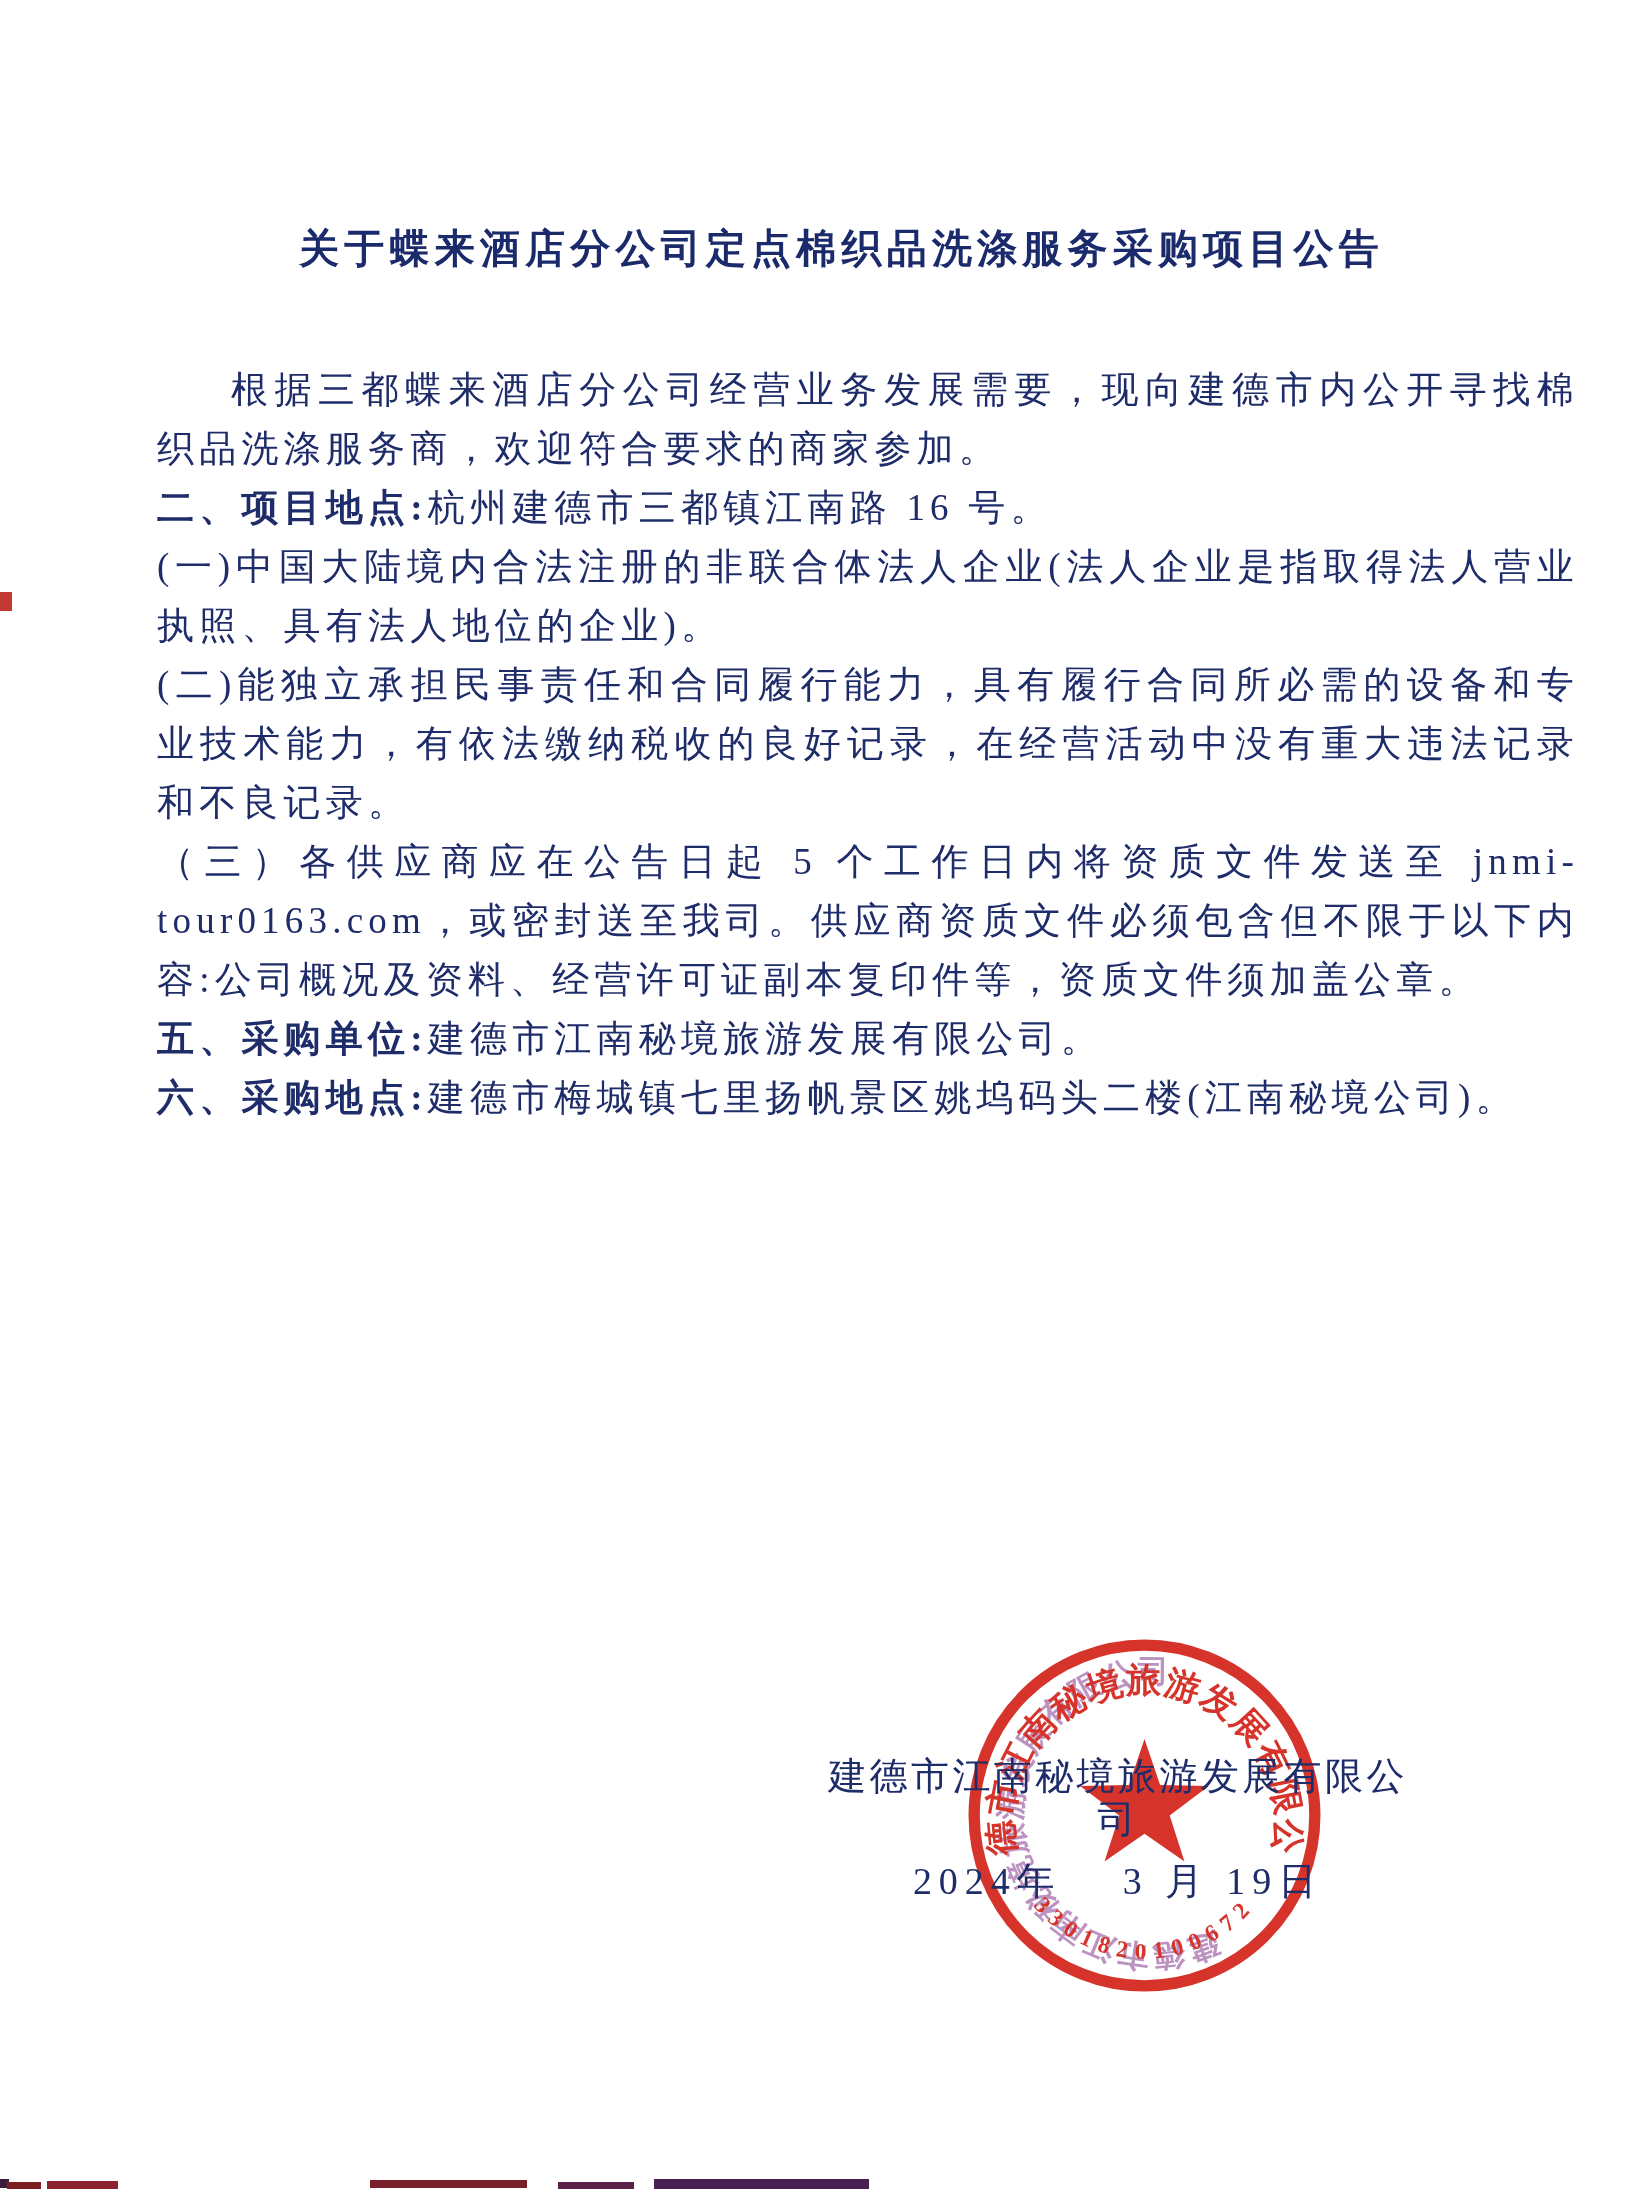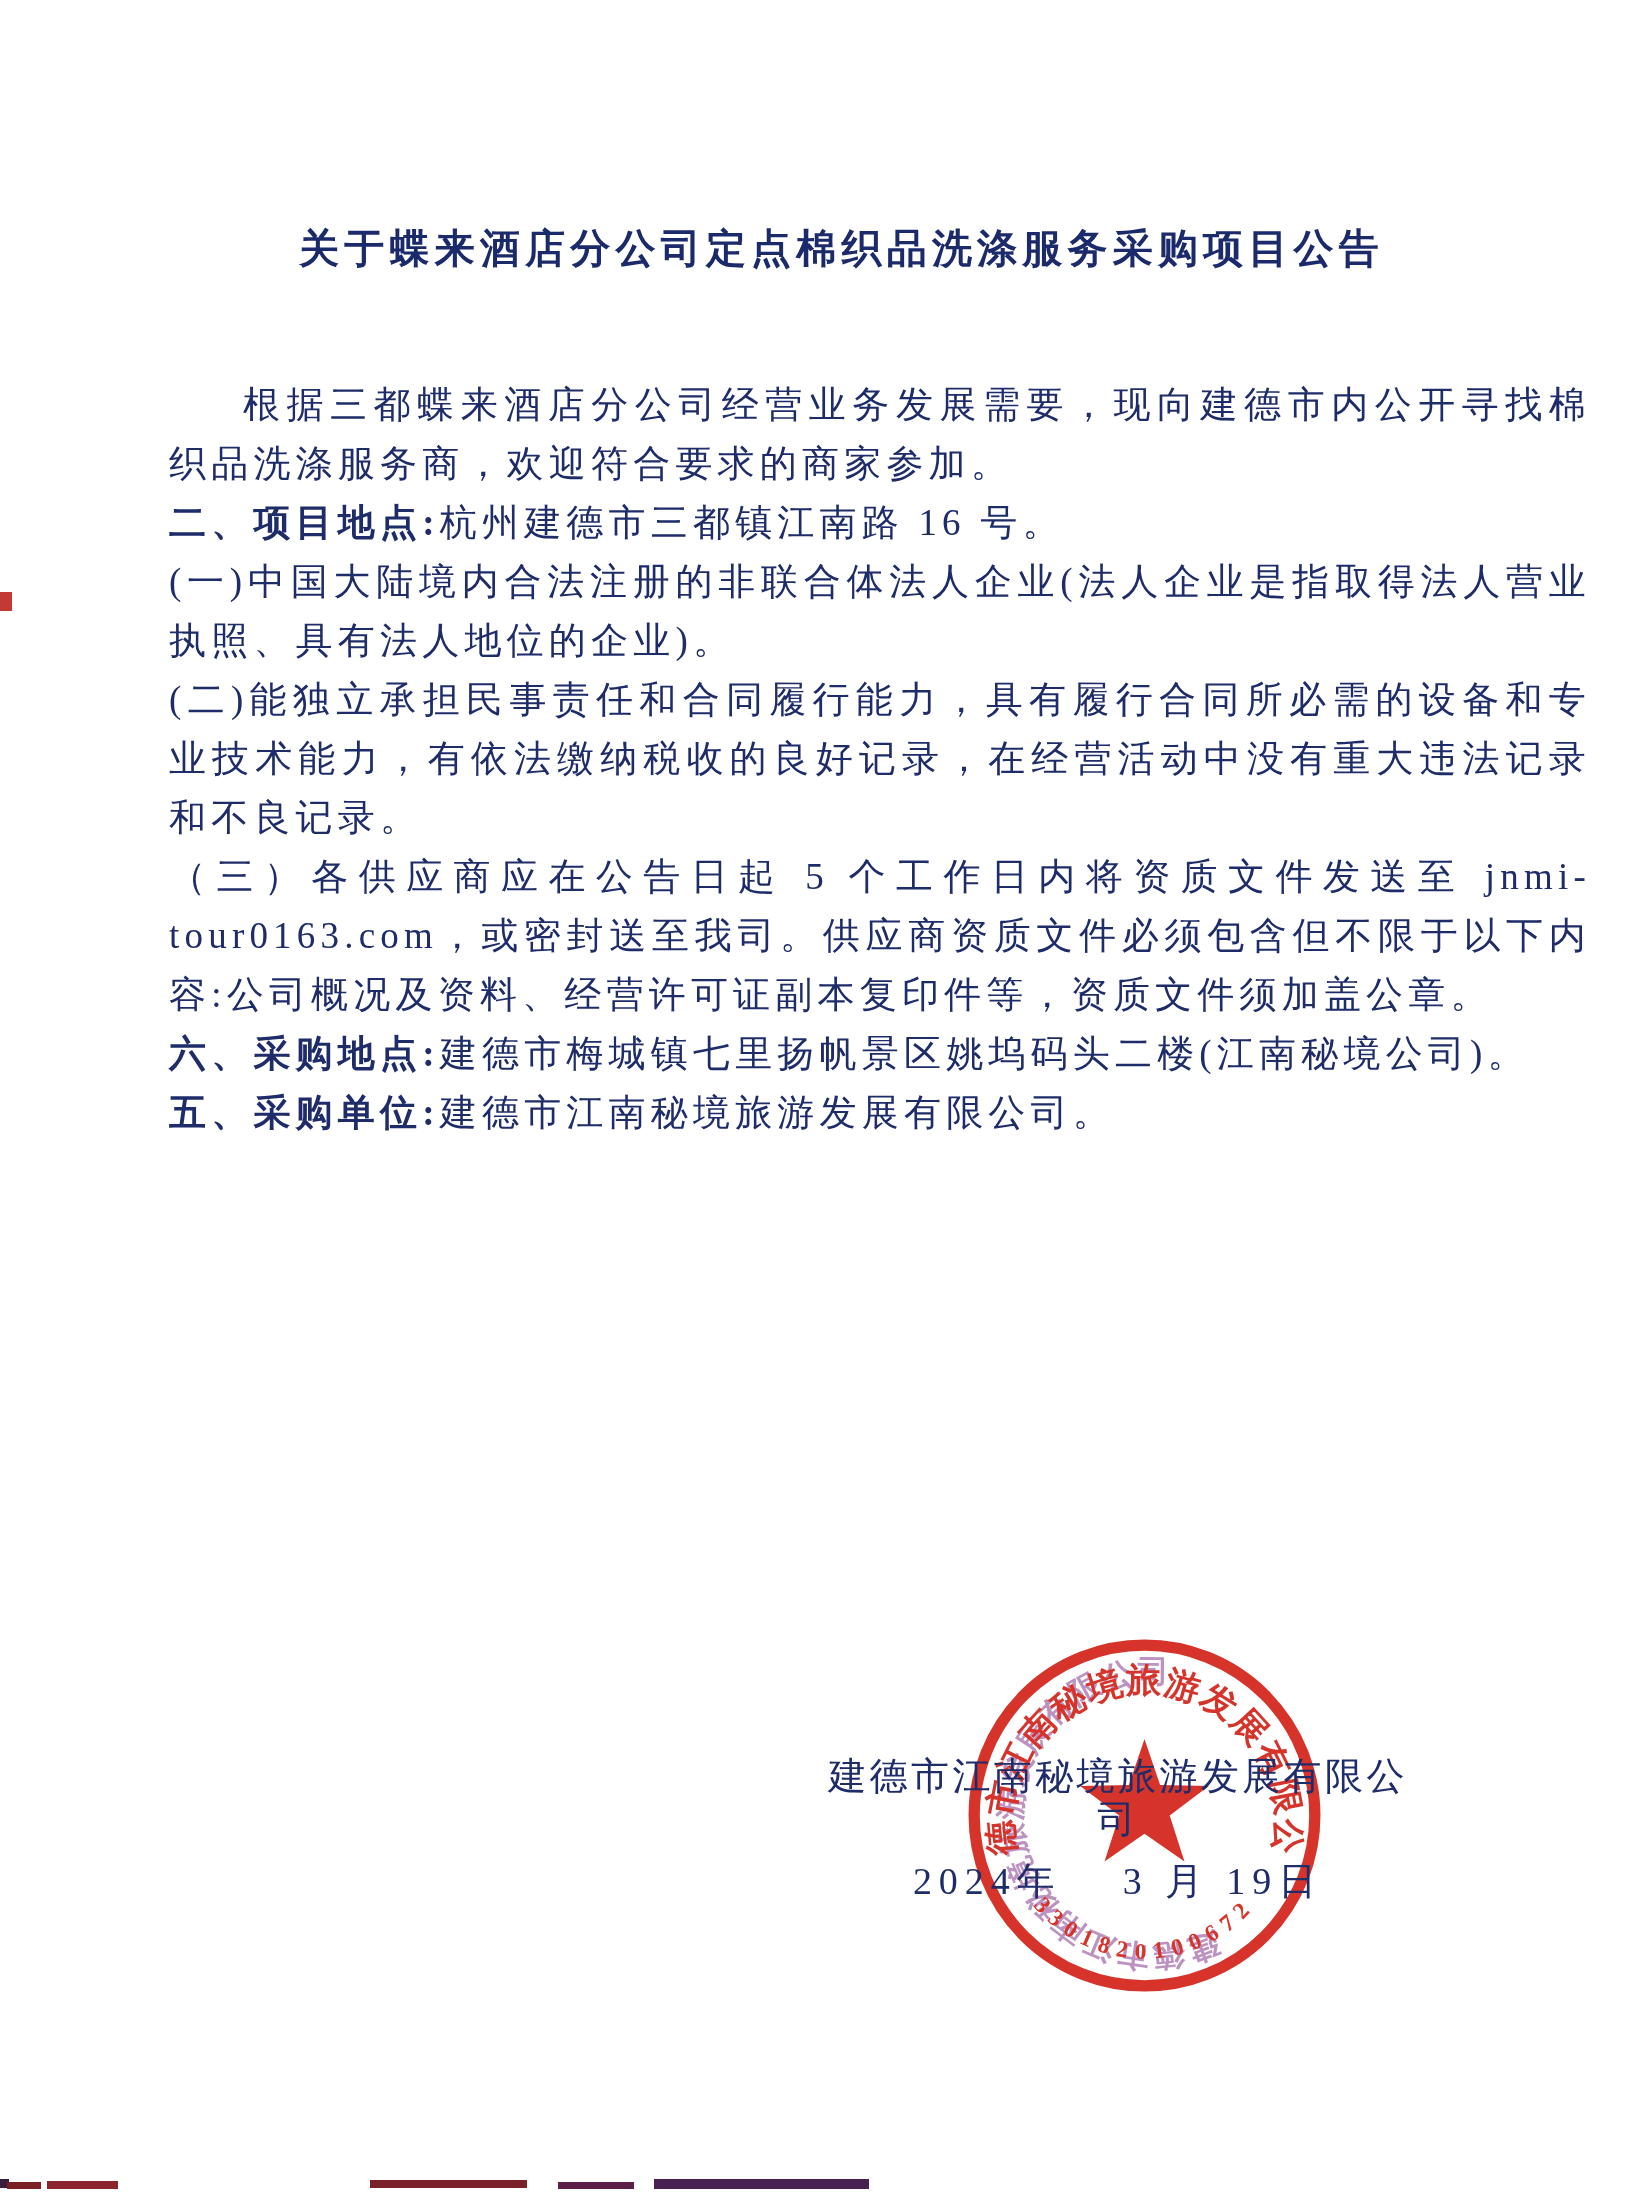--- a/index.html
+++ b/index.html
@@ -17,26 +17,25 @@
     top:194px;left:0;width:100%;
     text-align:center;
     font-size:40px;
     font-weight:bold;
     letter-spacing:5.2px;
     color:#1b2a6b;
     margin-left:16px;
   }
   .doc-body{
     position:absolute;
-    top:375px;left:157px;width:1422px;
+    top:360px;left:157px;width:1422px;
     font-size:37px;
     line-height:59px;
     text-align:justify;
     letter-spacing:5.2px;
-    margin-left:12px;
   }
   .doc-body p{margin:0;padding:0;}
   .doc-body p.intro{text-indent:2em;}
   .doc-body b{font-weight:bold;}
   .signature{
     position:absolute;
     top:1755px;left:817px;width:602px;
     text-align:center;
     font-size:38px;
     letter-spacing:3.4px;
@@ -66,22 +65,22 @@
 <div class="page">
 
   <h1 class="doc-title">关于蝶来酒店分公司定点棉织品洗涤服务采购项目公告</h1>
 
   <div class="doc-body">
     <p class="intro">根据三都蝶来酒店分公司经营业务发展需要，现向建德市内公开寻找棉织品洗涤服务商，欢迎符合要求的商家参加。</p>
     <p><b>二、项目地点:</b><span>杭州建德市三都镇江南路 16 号。</span></p>
     <p><b></b><span>(一)中国大陆境内合法注册的非联合体法人企业(法人企业是指取得法人营业执照、具有法人地位的企业)。</span></p>
     <p><b></b><span>(二)能独立承担民事责任和合同履行能力，具有履行合同所必需的设备和专业技术能力，有依法缴纳税收的良好记录，在经营活动中没有重大违法记录和不良记录。</span></p>
     <p><b></b><span>（三）各供应商应在公告日起 5 个工作日内将资质文件发送至 jnmi-tour0163.com，或密封送至我司。供应商资质文件必须包含但不限于以下内容:公司概况及资料、经营许可证副本复印件等，资质文件须加盖公章。</span></p>
+    <p><b>五、采购单位:</b><span>建德市江南秘境旅游发展有限公司。</span></p>
     <p><b>六、采购地点:</b><span>建德市梅城镇七里扬帆景区姚坞码头二楼(江南秘境公司)。</span></p>
-    <p><b>五、采购单位:</b><span>建德市江南秘境旅游发展有限公司。</span></p>
   </div>
 
   <div class="signature">
     <div class="sig-company">建德市江南秘境旅游发展有限公司</div>
     <div class="sig-date">2024年　 3 月 19日</div>
   </div>
 
   <svg class="seal" viewBox="0 0 420 420" xmlns="http://www.w3.org/2000/svg">
     <defs>
       <path id="sealTopArc" d="M 62 255 A 152 152 0 1 1 358 255" fill="none"></path>

